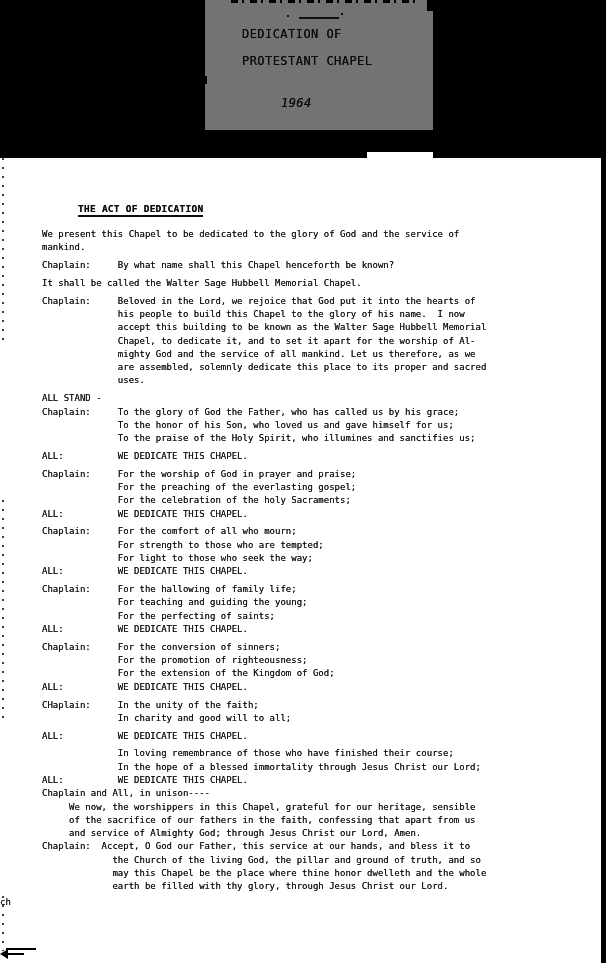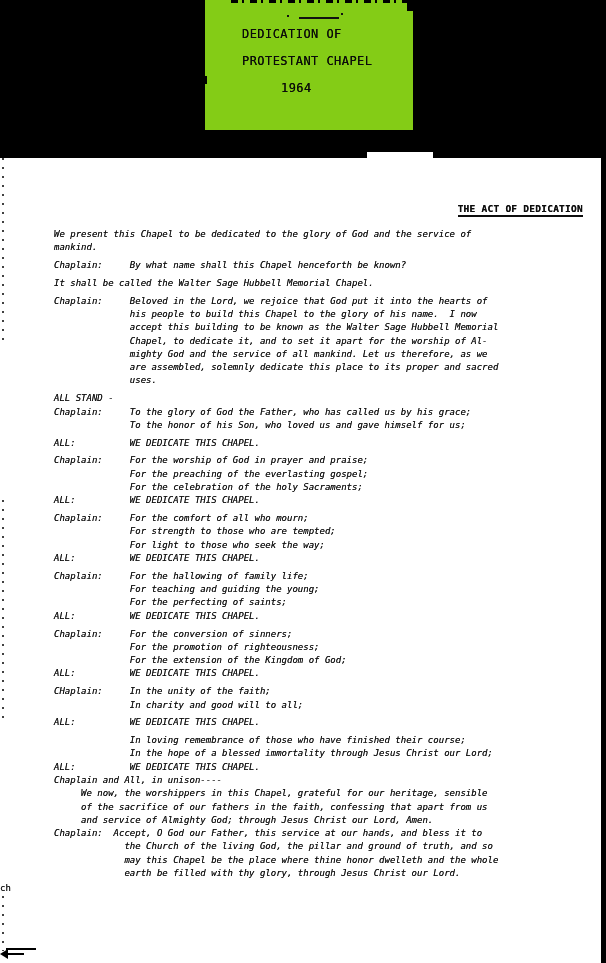--- a/index.html
+++ b/index.html
@@ -6,67 +6,66 @@
   body{
     width:606px;height:963px;
     background:#000;
     position:relative;
     overflow:hidden;
     font-family:"DejaVu Sans Mono","Liberation Mono",monospace;
   }
 
   
   .card{
-    position:absolute;left:205px;top:0;width:208px;height:130px;
-    background:#84cc16;
+    position:absolute;left:205px;top:0;width:228px;height:130px;
+    background:#737373;
   }
   .card-torn{
     position:absolute;top:0;left:26px;width:190px;height:3px;
     background:repeating-linear-gradient(90deg,#000 0 7px,transparent 7px 11px,#000 11px 13px,transparent 13px 19px);
   }
   .card-notch{position:absolute;top:0;right:0;width:6px;height:11px;background:#000;}
   .card-tick{position:absolute;left:0;top:76px;width:2px;height:8px;background:#000;}
   .card-dash{position:absolute;top:17px;left:94px;width:40px;height:2px;background:#111;}
   .card-dash::before{content:"";position:absolute;left:-12px;top:-2px;width:2px;height:2px;background:#111;}
   .card-dash::after{content:"";position:absolute;right:-4px;top:-4px;width:2px;height:2px;background:#111;}
   .card-line{
     position:absolute;left:37px;
     font-size:12px;letter-spacing:.45px;color:#0b0b0b;
     text-shadow:0 0 .5px rgba(0,0,0,.85);
     white-space:pre;
   }
   .card-line.l1{top:27px;}
   .card-line.l2{top:54px;}
-  .card-line.l3{top:81px;left:76px;}
+  .card-line.l3{top:96px;left:76px;font-style:italic;}
 
   
   .page{
     position:absolute;left:0;top:158px;width:601px;height:805px;
     background:#fff;
   }
   .page-bump{position:absolute;left:367px;top:-6px;width:66px;height:7px;background:#fff;}
 
-  .title-row{margin:39px 18px 0 0;padding-left:100px;text-align:right;}
+  .title-row{margin:39px 18px 0 0;padding-left:78px;}
   .page-title{
     display:inline-block;
     font-size:9.5px;font-weight:bold;letter-spacing:.25px;color:#0d0d0d;
     border-bottom:2px solid #0d0d0d;padding-bottom:1px;
     text-shadow:0 0 .4px rgba(0,0,0,.8);
     white-space:pre;
   }
 
   .content{margin-top:11px;}
   .block{margin-top:4.5px;}
   .block.tight{margin-top:0;}
   .line{
     white-space:pre;
     font-size:9px;line-height:13.3px;color:#121212;
-    padding-left:54px;
+    padding-left:42px;
     text-shadow:0 0 .45px rgba(0,0,0,.75);
-    font-style:italic;
   }
   .initials{
     white-space:pre;
     font-size:9px;line-height:13.3px;color:#121212;
     margin-top:2px;
     text-shadow:0 0 .45px rgba(0,0,0,.75);
   }
 
   
   .speckles{position:absolute;width:2px;background:repeating-linear-gradient(#000 0 2px,transparent 2px 9px);opacity:.75;}
@@ -117,20 +116,21 @@
         <div class="line">              mighty God and the service of all mankind. Let us therefore, as we</div>
         <div class="line">              are assembled, solemnly dedicate this place to its proper and sacred</div>
         <div class="line">              uses.</div>
       </div>
       <div class="block">
         <div class="line">ALL STAND -</div>
       </div>
       <div class="block tight">
         <div class="line">Chaplain:     To the glory of God the Father, who has called us by his grace;</div>
         <div class="line">              To the honor of his Son, who loved us and gave himself for us;</div>
+        <div class="line">              To the praise of the Holy Spirit, who illumines and sanctifies us;</div>
       </div>
       <div class="block">
         <div class="line">ALL:          WE DEDICATE THIS CHAPEL.</div>
       </div>
       <div class="block">
         <div class="line">Chaplain:     For the worship of God in prayer and praise;</div>
         <div class="line">              For the preaching of the everlasting gospel;</div>
         <div class="line">              For the celebration of the holy Sacraments;</div>
       </div>
       <div class="block tight">

